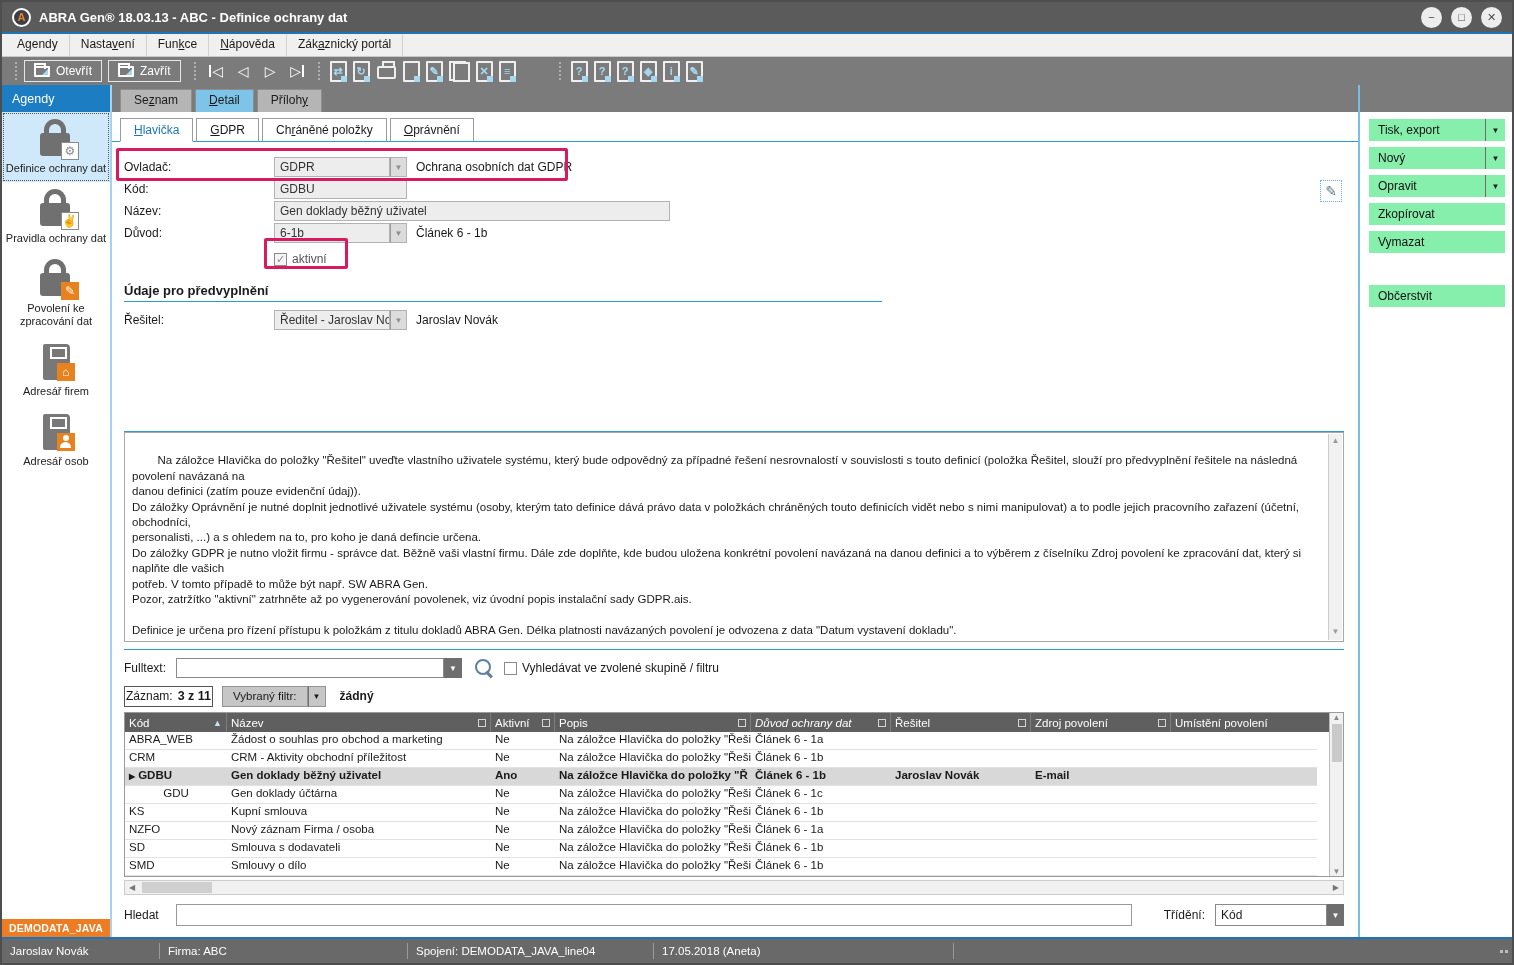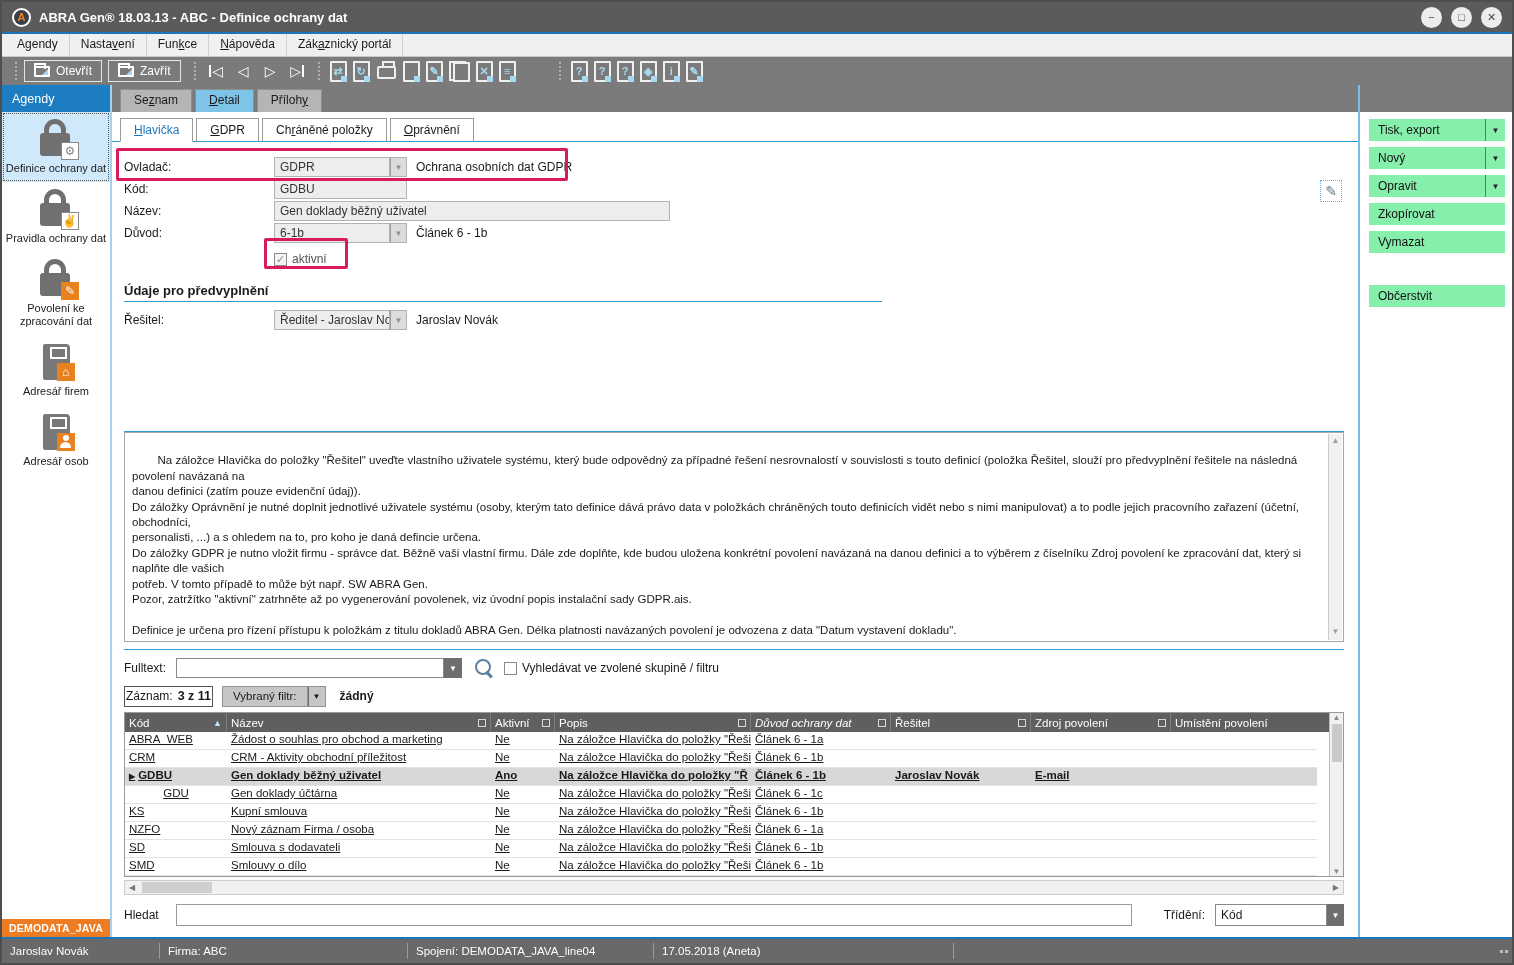--- a/index.html
+++ b/index.html
@@ -137,21 +137,21 @@
                   display:flex; align-items:center; justify-content:center; font-size:8px; cursor:pointer; }
   .filter-value { margin-left:14px; font-weight:bold; }
 
   
   .tbl { margin:5px 14px 0 12px; border:1px solid #9a9a9a; position:relative; }
   .tbl-head { display:flex; background:#5f5f5f; color:#fff; height:19px; font-size:11.5px; padding-right:14px; }
   .th { display:flex; align-items:center; justify-content:space-between; padding:0 4px;
         border-right:1px solid #7d7d7d; overflow:hidden; white-space:nowrap; cursor:pointer; flex:none; }
   .th .sq { width:8px; height:8px; border:1px solid #d5d5d5; flex:none; margin-left:4px; }
   .th .sort { color:#bfe6fb; font-size:9px; margin-left:4px; }
-  .tbl-body { position:relative; padding-right:26px;text-decoration:underline; }
+  .tbl-body { position:relative; padding-right:26px; }
   .tr { display:flex; height:18px; border-bottom:1px solid #e2e2e2; font-size:11.5px; cursor:pointer; }
   .tr.sel { background:#d8d8d8; font-weight:bold; }
   .td { padding:1px 4px; overflow:hidden; white-space:nowrap; flex:none; }
   .td .ptr { font-size:8px; margin-right:3px; }
   .tbl .vscroll2 { position:absolute; top:0; right:0; bottom:0; width:14px; background:#f1f1f1;
                    border-left:1px solid #bbb; display:flex; flex-direction:column; align-items:center;
                    font-size:8px; color:#8a8a8a; }
   .vs-thumb { width:10px; height:38px; background:#c9c9c9; margin-top:2px; }
   .vscroll2 .dn { margin-top:auto; }
   .vscroll2 span { cursor:pointer; }

